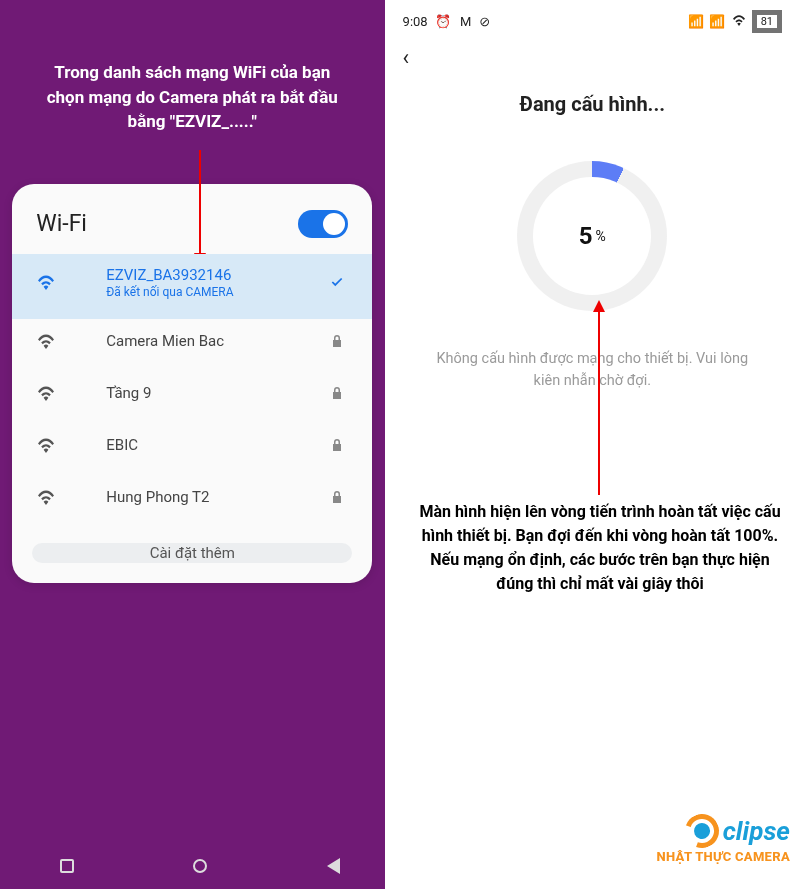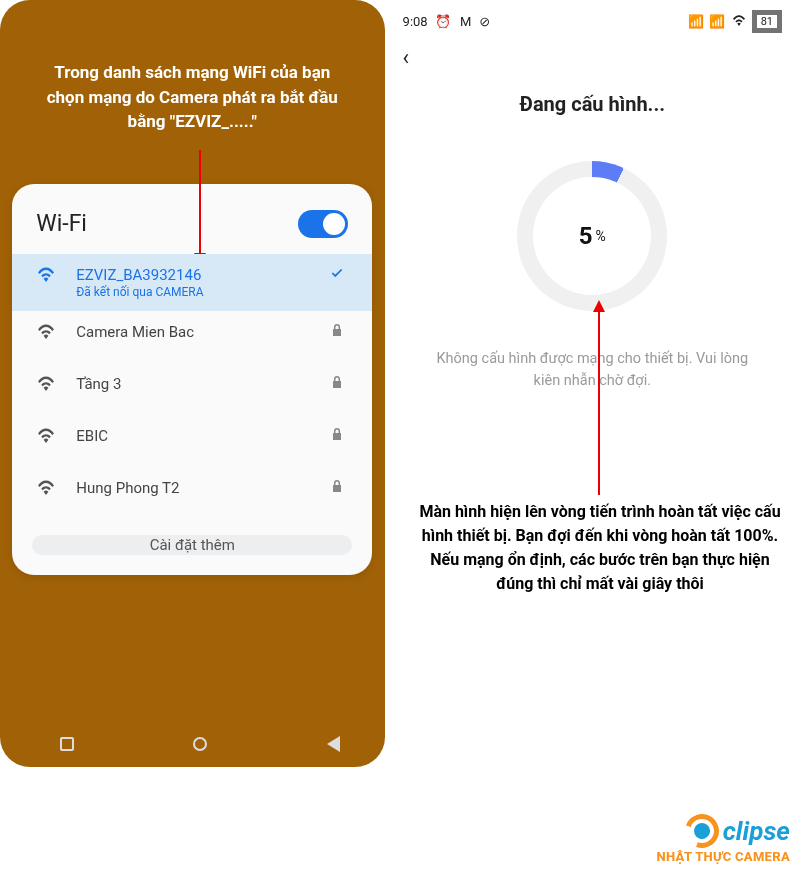--- a/index.html
+++ b/index.html
@@ -7,27 +7,26 @@
   width: 800px;
   height: 889px;
   font-family: -apple-system, "Segoe UI", Roboto, Arial, sans-serif;
   background: #fff;
   display: flex;
   position: relative;
   overflow: hidden;
 }
 .panel-left {
   width: 400px;
-  height: 767px;
-  background: #a16207;
+  height: 889px;
+  background: #701a75;
   position: relative;
   display: flex;
   flex-direction: column;
   align-items: center;
-  border-radius: 30px;
 }
 .instruction-top {
   color: #fff;
   font-weight: 700;
   text-align: center;
   padding: 60px 35px 10px 35px;
   font-size: 17px;
   line-height: 1.45;
 }
 .arrow-down-left {
@@ -65,24 +64,25 @@
 .toggle {
   width: 50px; height: 28px; background: #1a73e8; border-radius: 14px;
   position: relative;
 }
 .toggle::after {
   content: ""; position: absolute; right: 3px; top: 3px;
   width: 22px; height: 22px; border-radius: 50%; background: #fff;
 }
 .wifi-list { }
 .wifi-item {
-  display: flex; align-items: flex-start;
-  padding: 12px 22px 12px 18px;
+  display: flex; align-items: center;
+  padding: 12px 22px 20px 18px;
   min-height: 52px;
   position: relative;
+  gap: 30px;
 }
 .wifi-item.selected { background: #d7e9f7; }
 .wifi-item.selected .wifi-name { color: #1a73e8; font-size: 15px; }
 .wifi-item.selected .wifi-sub { color: #1a73e8; font-size: 12px; }
 .wifi-icon-slot { width: 32px; display: flex; justify-content: center; color:#616161; }
 .wifi-texts { flex: 1; padding-left: 14px; }
 .wifi-name { font-size: 15px; color: #444; }
 .wifi-sub { font-size: 12px; color: #1a73e8; margin-top: 1px; }
 .wifi-right { width: 26px; display:flex; justify-content:center; color:#888; }
 .check { color:#1a73e8; }
@@ -239,21 +239,21 @@
       </div>
 
 
       <div class="wifi-item">
         <span class="wifi-icon-slot">
           <svg width="20" height="16" viewBox="0 0 24 20">
               <path fill="#555" d="M12 20l-3-4c1-1 2-1.5 3-1.5s2 .5 3 1.5l-3 4zm-6-8c2-2 4-3 6-3s4 1 6 3l-2 2c-1.3-1.3-2.7-2-4-2s-2.7.7-4 2l-2-2zm-4-4C5 4 8 2 12 2s7 2 10 6l-2 2C17 7 15 5 12 5S7 7 4 10l-2-2z"></path>
             </svg>
         </span>
         <div class="wifi-texts">
-            <div class="wifi-name">Tầng 3</div>
+            <div class="wifi-name">Tầng 9</div>
           </div>
         <span class="wifi-right">
           <svg width="12" height="14" viewBox="0 0 24 28">
               <path fill="#888" d="M6 12V8a6 6 0 1112 0v4h2v14H4V12h2zm3 0h6V8a3 3 0 00-6 0v4z"></path>
             </svg>
         </span>
       </div>
 
       <div class="wifi-item">
         <span class="wifi-icon-slot">

